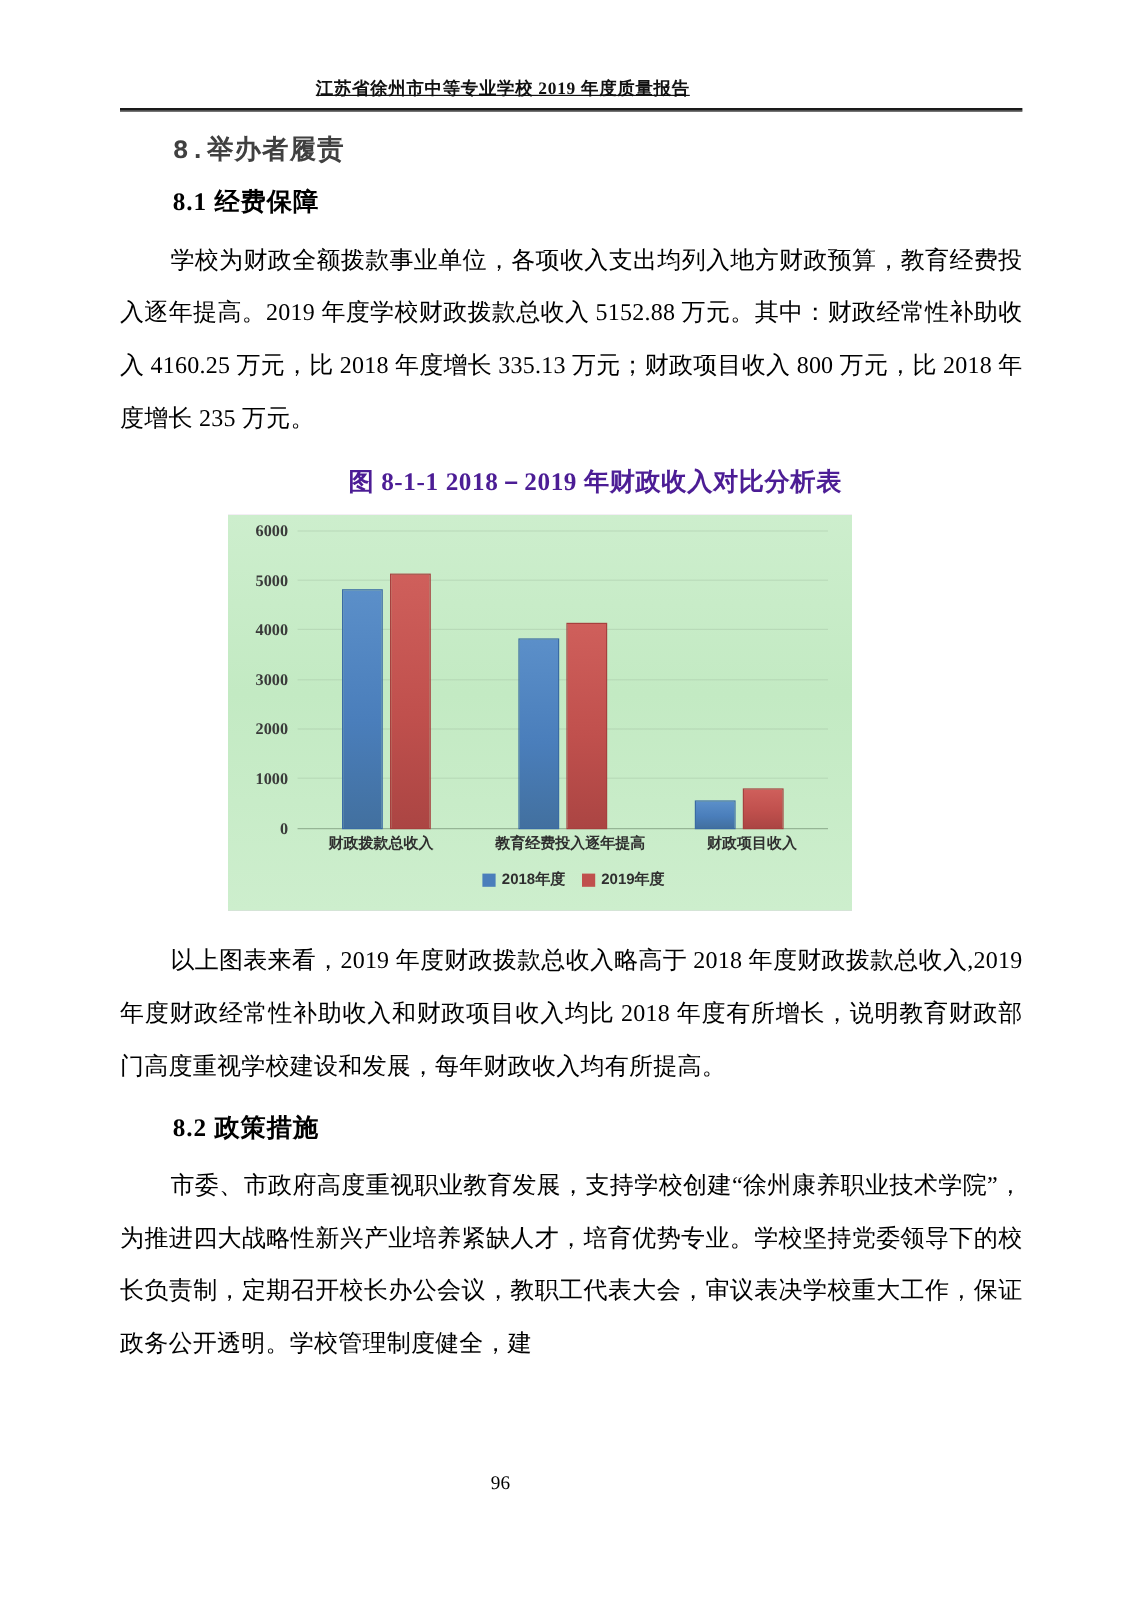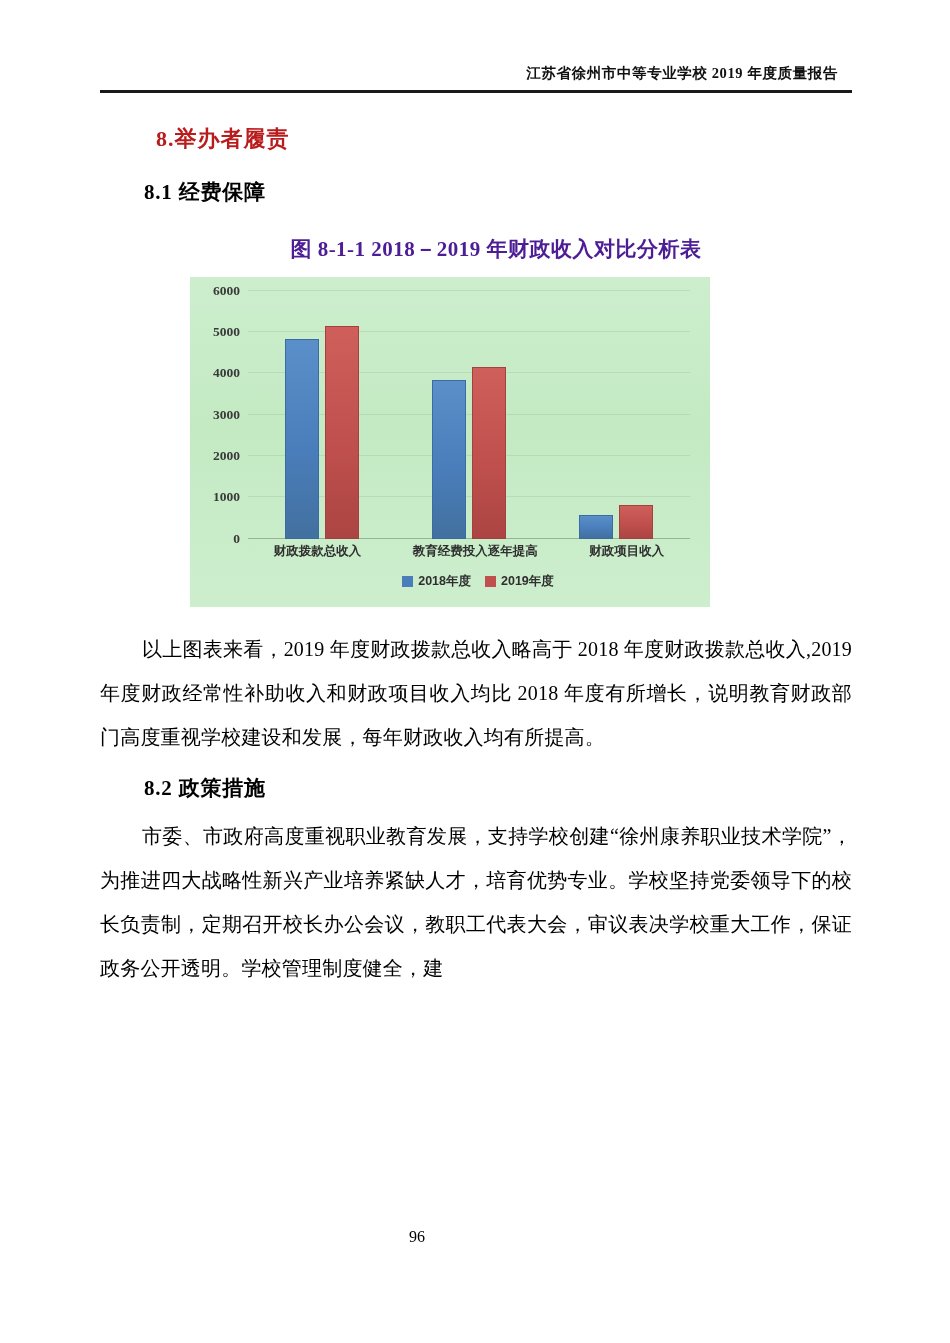--- a/index.html
+++ b/index.html
@@ -27,26 +27,27 @@
     left: 0;
     top: 0;
     width: 950px;
     height: 100px;
   }
   .header-title {
     position: absolute;
     left: 0;
     top: 64px;
     width: 838px;
-    text-align: right;
+    text-align: center;
     font-family: "Liberation Serif", "DejaVu Serif", serif;
     font-weight: bold;
     font-size: 14.5px;
     letter-spacing: 0.6px;
     color: #111;
+    text-decoration: underline;
   }
   .header-rule {
     position: absolute;
     left: 100px;
     top: 90px;
     width: 752px;
     height: 0;
     border-top: 2.6px solid #1a1a1a;
     border-bottom: 1px solid #1a1a1a;
     box-sizing: content-box;
@@ -54,28 +55,28 @@
 
   
   .content {
     position: absolute;
     left: 100px;
     top: 110px;
     width: 752px;
   }
 
   h2.sec-head {
-    margin: 12px;
-    font-family: Liberation Serif, serif;
+    margin: 0;
+    font-family: Liberation Mono, monospace;
     font-weight: bold;
     font-size: 22px;
     letter-spacing: 1px;
     line-height: 1.5;
     padding-left: 44px;
-    color: #b91c1c;
+    color: #404040;
   }
   h3.sub-head {
     margin: 0;
     font-family: "Liberation Serif", "DejaVu Serif", serif;
     font-weight: bold;
     font-size: 21px;
     letter-spacing: 0.8px;
     line-height: 1.5;
     padding-left: 44px;
     color: #000;
@@ -252,20 +253,21 @@
   <div class="content">
 
     <h2 class="sec-head">8.举办者履责</h2>
 
     <div class="gap-10"></div>
 
     <h3 class="sub-head">8.1 经费保障</h3>
 
     <div class="gap-10"></div>
 
+    <p class="para">学校为财政全额拨款事业单位，各项收入支出均列入地方财政预算，教育经费投入逐年提高。2019 年度学校财政拨款总收入 5152.88 万元。其中：财政经常性补助收入 4160.25 万元，比 2018 年度增长 335.13 万元；财政项目收入 800 万元，比 2018 年度增长 235 万元。</p>
 
     <div class="gap-16"></div>
 
     <div class="figure-wrap">
 
       <div class="fig-caption">图 8-1-1   2018－2019 年财政收入对比分析表</div>
 
       <div class="chart-outer">
         <div class="chart-grad"></div>
 

